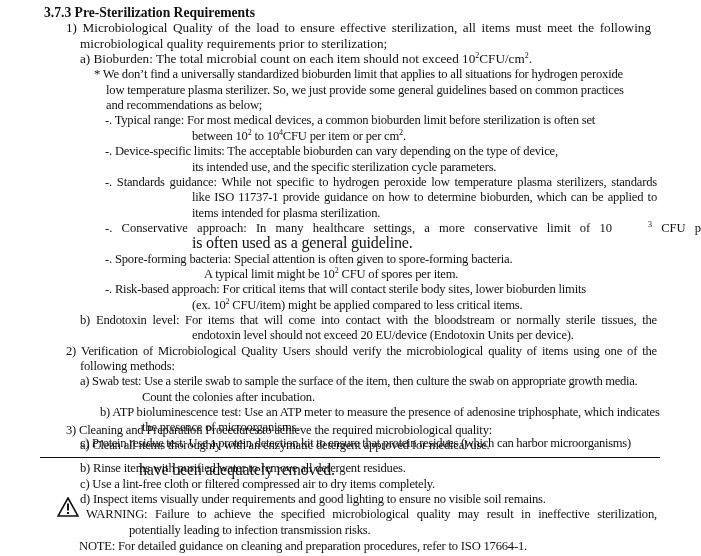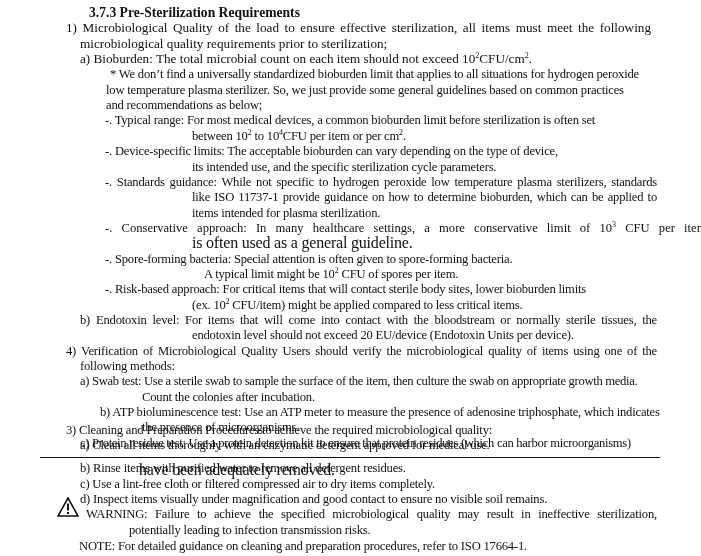--- a/index.html
+++ b/index.html
@@ -10,56 +10,56 @@
   .h { font-weight:bold; font-size:13.6px; }
   sup { font-size:8px; line-height:0; vertical-align:super; }
   .rule { position:absolute; left:40px; top:457px; width:620px; height:0; border-top:1.5px solid #111; }
   .warn-icon { position:absolute; left:57px; top:497px; width:22px; height:20px; }
 </style>
 </head>
 <body>
 
 <div>
 
-  <div class="ln h" style="left: 44px; top: 5px; margin-left: 45px;">3.7.3 Pre-Sterilization Requirements</div>
+  <div class="ln h" style="left: 44px; top: 5px;">3.7.3 Pre-Sterilization Requirements</div>
 
   <div class="ln just" style="left: 66px; top: 20.35px; width: 585px;">1) Microbiological Quality of the load to ensure effective sterilization, all items must meet the following</div>
   <div class="ln" style="left: 80px; top: 35.7px;">microbiological quality requirements prior to sterilization;</div>
   <div class="ln" style="left: 80px; top: 51.05px;"><span>a) Bioburden: The total microbial count on each item should not exceed 10</span><sup>2</sup><span>CFU/cm</span><sup>2</sup><span>.</span></div>
 
-  <div class="ln" style="left: 94px; top: 66.4px; font-size: 12.6px; letter-spacing: -0.2px; margin-left: 16px;">* We don’t find a universally standardized bioburden limit that applies to all situations for hydrogen peroxide</div>
+  <div class="ln" style="left: 94px; top: 66.4px; font-size: 12.6px; letter-spacing: -0.2px;">* We don’t find a universally standardized bioburden limit that applies to all situations for hydrogen peroxide</div>
   <div class="ln" style="left: 106px; top: 81.75px; font-size: 12.6px; letter-spacing: -0.2px;">low temperature plasma sterilizer.   So, we just provide some general guidelines based on common practices</div>
   <div class="ln" style="left: 106px; top: 97.1px; font-size: 12.6px; letter-spacing: -0.2px;">and recommendations as below;</div>
 
   <div class="ln" style="left: 105px; top: 112.45px; font-size: 12.6px; letter-spacing: -0.2px;">-. Typical range: For most medical devices, a common bioburden limit before sterilization is often set</div>
   <div class="ln" style="left: 192px; top: 127.8px; font-size: 12.6px; letter-spacing: -0.2px;"><span>between 10</span><sup>2</sup><span> to 10</span><sup>4</sup><span>CFU per item or per cm</span><sup>2</sup><span>.</span></div>
 
   <div class="ln" style="left: 105px; top: 143.15px; font-size: 12.6px; letter-spacing: -0.2px;">-. Device-specific limits: The acceptable bioburden can vary depending on the type of device,</div>
   <div class="ln" style="left: 192px; top: 158.5px; font-size: 12.6px; letter-spacing: -0.2px;">its intended use, and the specific sterilization cycle parameters.</div>
 
   <div class="ln just" style="left: 105px; top: 173.85px; width: 552px; font-size: 12.6px; letter-spacing: -0.2px;">-. Standards guidance: While not specific to hydrogen peroxide low temperature plasma sterilizers, standards</div>
   <div class="ln just" style="left: 192px; top: 189.2px; width: 465px; font-size: 12.6px; letter-spacing: -0.2px;">like ISO 11737-1 provide guidance on how to determine bioburden, which can be applied to</div>
   <div class="ln" style="left: 192px; top: 204.55px; font-size: 12.6px; letter-spacing: -0.2px;">items intended for plasma sterilization.</div>
 
-  <div class="ln" style="left: 105px; top: 219.9px; width: 552px; font-size: 12.6px; display: flex; justify-content: space-between;">
+  <div class="ln" style="left: 105px; top: 219.9px; width: 552px; font-size: 12.6px; display: flex; justify-content: space-between; gap: 36px;">
       <span style="word-spacing:6px;">-. Conservative approach: In many healthcare settings, a more conservative limit of 10</span>
       <span><sup>3</sup><span style="word-spacing:6px;"> CFU per item</span></span>
     </div>
   <div class="ln" style="left: 192px; top: 235.25px; font-size: 16px; letter-spacing: -0.2px;">is often used as a general guideline.</div>
 
   <div class="ln" style="left: 105px; top: 250.6px; font-size: 12.6px; letter-spacing: -0.2px;">-. Spore-forming bacteria: Special attention is often given to spore-forming bacteria.</div>
   <div class="ln" style="left: 204px; top: 265.95px; font-size: 12.6px; letter-spacing: -0.2px;"><span>A typical limit might be 10</span><sup>2</sup><span> CFU of spores per item.</span></div>
 
   <div class="ln" style="left: 105px; top: 281.3px; font-size: 12.6px; letter-spacing: -0.2px;">-. Risk-based approach: For critical items that will contact sterile body sites, lower bioburden limits</div>
   <div class="ln" style="left: 192px; top: 296.65px; font-size: 12.6px; letter-spacing: -0.2px;"><span>(ex. 10</span><sup>2</sup><span> CFU/item) might be applied compared to less critical items.</span></div>
 
   <div class="ln just" style="left: 80px; top: 312px; width: 577px; font-size: 12.6px; letter-spacing: -0.2px;">b) Endotoxin level: For items that will come into contact with the bloodstream or normally sterile tissues, the</div>
   <div class="ln" style="left: 192px; top: 327.35px; font-size: 12.6px; letter-spacing: -0.2px;">endotoxin level should not exceed 20 EU/device (Endotoxin Units per device).</div>
 
-  <div class="ln just" style="left: 66px; top: 342.7px; width: 591px; font-size: 12.6px; letter-spacing: -0.2px;">4) Verification of Microbiological Quality Users should verify the microbiological quality of items using one of the</div>
+  <div class="ln just" style="left: 66px; top: 342.7px; width: 591px; font-size: 12.6px; letter-spacing: -0.2px;">2) Verification of Microbiological Quality Users should verify the microbiological quality of items using one of the</div>
   <div class="ln" style="left: 80px; top: 358.05px; font-size: 12.6px; letter-spacing: -0.2px;">following methods:</div>
 
   <div class="ln" style="left: 80px; top: 373.4px; font-size: 12.6px; letter-spacing: -0.3px;">a) Swab test: Use a sterile swab to sample the surface of the item, then culture the swab on appropriate growth media.</div>
   <div class="ln" style="left: 142px; top: 388.75px; font-size: 12.6px; letter-spacing: -0.2px;">Count the colonies after incubation.</div>
 
   <div class="ln" style="left: 80px; top: 404.1px; font-size: 12.6px; letter-spacing: -0.2px; padding-left: 20px;">b) ATP bioluminescence test: Use an ATP meter to measure the presence of adenosine triphosphate, which indicates</div>
   <div class="ln" style="left: 142px; top: 419.45px; font-size: 12.6px; letter-spacing: -0.2px;">the presence of microorganisms.</div>
 
   <div class="ln" style="left: 80px; top: 434.8px; font-size: 12.6px; letter-spacing: -0.3px;">c) Protein residue test: Use a protein detection kit to ensure that protein residues (which can harbor microorganisms)</div>
   <div class="ln" style="left: 139px; top: 450.15px; font-size: 16px; letter-spacing: -0.2px; margin-top: 12px;">have been adequately removed.</div>
@@ -68,21 +68,21 @@
 <style>
   
 </style>
 
 <div id="lower">
   <div class="ln" style="left: 66px; top: 422px; font-size: 12.6px; letter-spacing: -0.2px;">3) Cleaning and Preparation Procedures to achieve the required microbiological quality:</div>
   <div class="ln" style="left: 80px; top: 437px; font-size: 12.6px; letter-spacing: -0.2px;">a) Clean all items thoroughly with an enzymatic detergent approved for medical use.</div>
   <div class="rule"></div>
   <div class="ln" style="left:80px;top:460px;font-size:12.6px;letter-spacing:-0.2px;">b) Rinse items with purified water to remove all detergent residues.</div>
   <div class="ln" style="left:80px;top:476px;font-size:12.6px;letter-spacing:-0.2px;">c) Use a lint-free cloth or filtered compressed air to dry items completely.</div>
-  <div class="ln" style="left:80px;top:491px;font-size:12.6px;letter-spacing:-0.2px;">d) Inspect items visually under magnification and good contact to ensure no visible soil remains.</div>
+  <div class="ln" style="left:80px;top:491px;font-size:12.6px;letter-spacing:-0.2px;">d) Inspect items visually under requirements and good lighting to ensure no visible soil remains.</div>
 
   <svg class="warn-icon" viewBox="0 0 22 20">
     <polygon points="11,1 21,19 1,19" fill="none" stroke="#111" stroke-width="1.6"></polygon>
     <rect x="10" y="6.5" width="2" height="7" fill="#111"></rect>
     <rect x="10" y="15" width="2" height="2" fill="#111"></rect>
   </svg>
   <div class="ln just" style="left:86px;top:506px;width:571px;font-size:12.6px;letter-spacing:-0.2px;">WARNING: Failure to achieve the specified microbiological quality may result in ineffective sterilization,</div>
   <div class="ln" style="left:84px;top:522px;font-size:12.6px;letter-spacing:-0.2px;margin-left:45px;">potentially leading to infection transmission risks.</div>
   <div class="ln" style="left:79px;top:538px;font-size:12.6px;letter-spacing:-0.2px;">NOTE: For detailed guidance on cleaning and preparation procedures, refer to ISO 17664-1.</div>
 </div>

